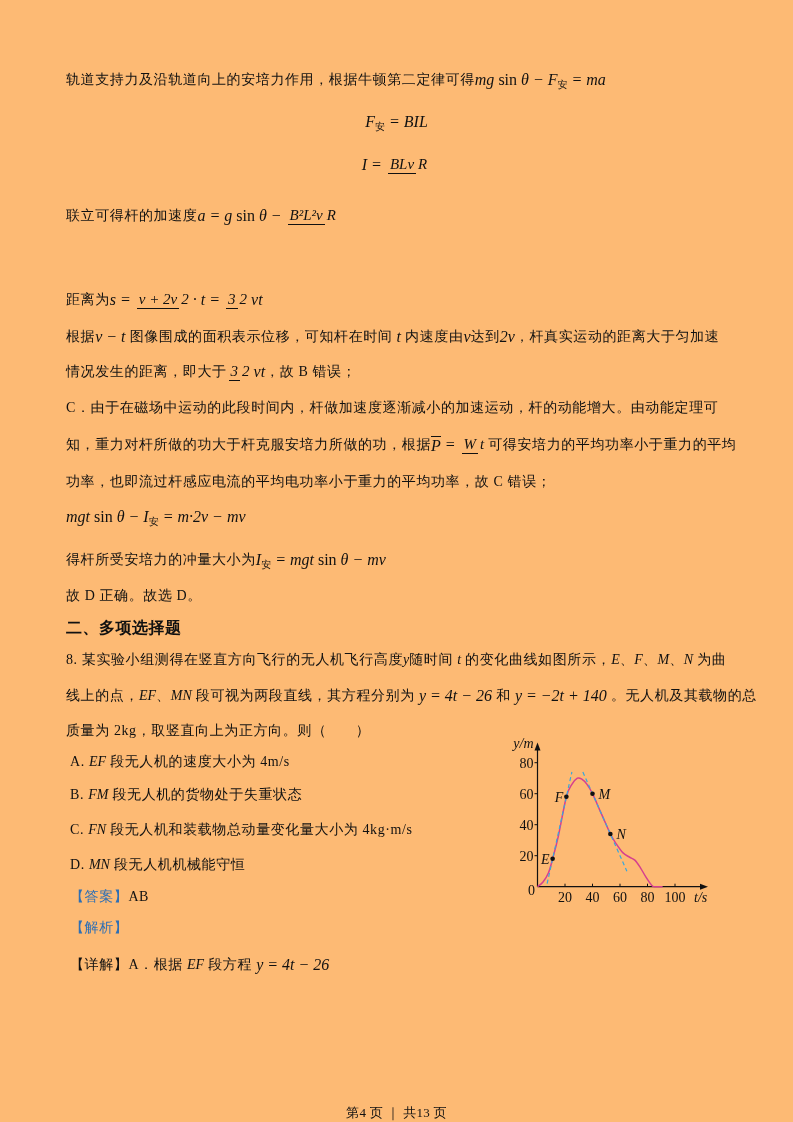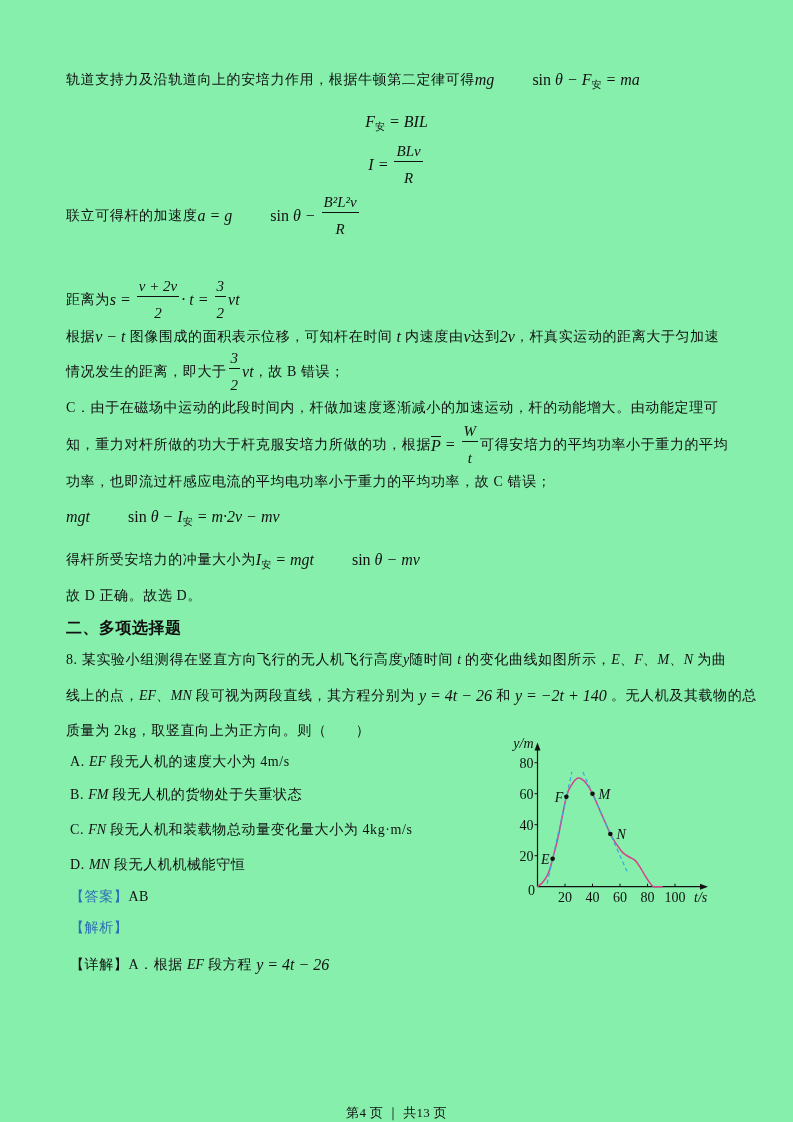--- a/index.html
+++ b/index.html
@@ -1,36 +1,36 @@
 <!DOCTYPE html>
 <html><head>
 <meta charset="utf-8">
 <style>
   body { margin: 0; background: #ffffff; }
   #page {
     position: relative; width: 793px; height: 1122px; overflow: hidden;
-    background: #86efac; color: #111111;
+    background: #fdba74; color: #111111;
     font-family: "Liberation Serif", "DejaVu Serif", serif;
   }
   .line {
     position: absolute; left: 66px; height: 22px;
     display: flex; align-items: center; white-space: nowrap;
     font-size: 14px; letter-spacing: 0.6px;
   }
   .line.tall { height: 44px; }
   .line > span, .frac > span { white-space: pre; }
   .center { left: 0; width: 793px; justify-content: center; }
   .opt { left: 70px; }
   .m { font-style: italic; font-size: 16px; letter-spacing: 0; font-family: "Liberation Serif", serif; }
-  .r { font-style: normal; font-size: 16px; letter-spacing: 0; font-family: "Liberation Serif", serif; padding-left: 34px; }
+  .r { font-style: normal; font-size: 16px; letter-spacing: 0; font-family: "Liberation Serif", serif; }
   .mi { font-style: italic; letter-spacing: 0; font-family: "Liberation Serif", serif; }
   .sub { font-size: 10px; position: relative; top: 5px; letter-spacing: 0; }
   .frac {
-    display: inline-flex; flex-direction: column; align-items: center;
-    font-size: 15px; font-style: italic; margin: 0 2px; letter-spacing: 0; line-height: 1.15; gap: 8px;
+    display: inline-flex; flex-direction: row; align-items: center;
+    font-size: 15px; font-style: italic; margin: 0 2px; letter-spacing: 0; line-height: 1.15;
   }
   .frac .num { border-bottom: 1px solid #111; padding: 0 2px; }
   .frac .den { padding: 0 2px; }
   .overline { border-top: 1px solid #111; line-height: 1.05; padding-top: 1px; }
   .section { font-weight: bold; font-size: 16px; font-family: "Liberation Sans", sans-serif; letter-spacing: 0.5px; }
   .label-blue { color: #2e6fb5; text-align: right; }
   .footer { font-size: 13px; letter-spacing: 0.3px; }
   #chart-svg { position: absolute; left: 495px; top: 730px; width: 230px; height: 185px; overflow: visible; }
   #chart-svg text { font-family: "Liberation Serif", serif; font-size: 14px; fill: #111; }
 </style>

